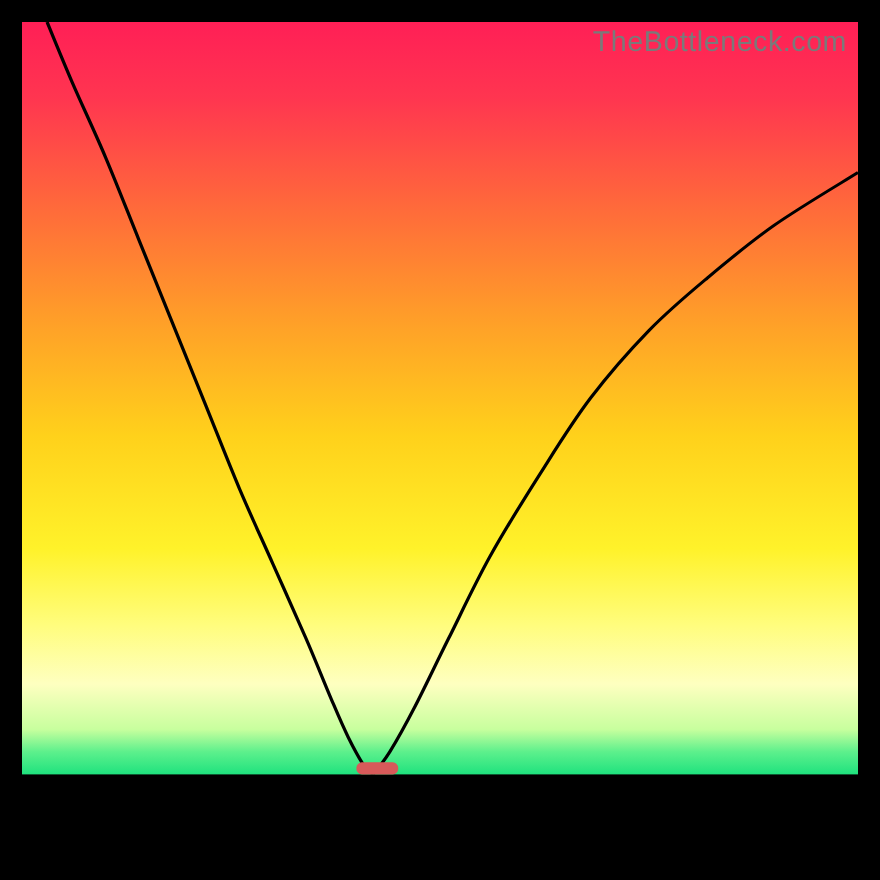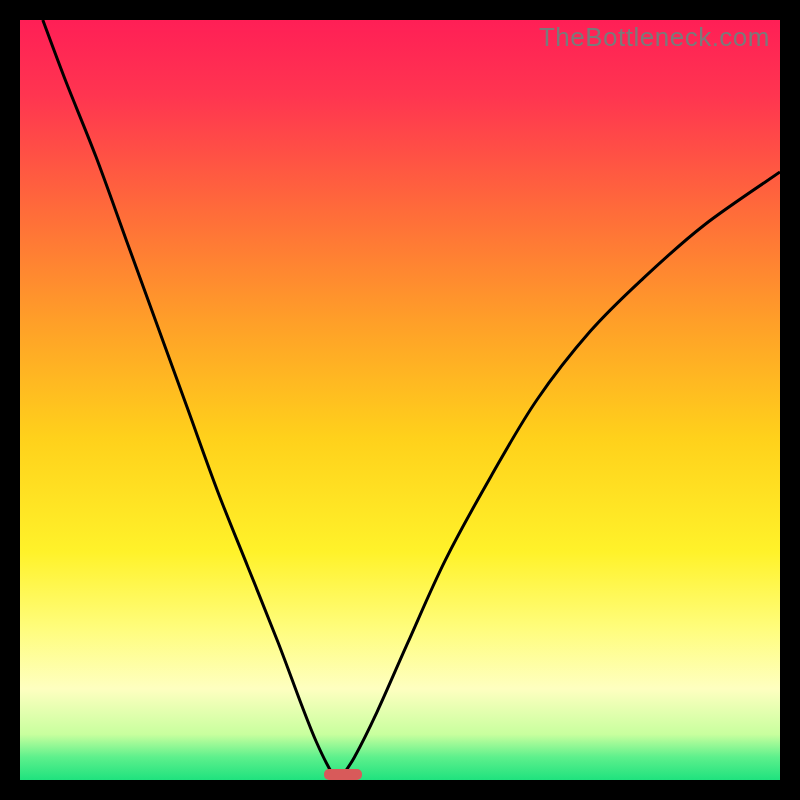--- a/index.html
+++ b/index.html
@@ -1,17 +1,17 @@
 <!DOCTYPE html>
 <html><head>
 <meta charset="utf-8">
 <style>
   html,body{margin:0;padding:0;background:#000;}
   .canvas{position:relative;width:800px;height:800px;background:#000;overflow:hidden;}
-  .plot-area{position:absolute;left:20px;top:20px;width:760px;height:760px;
+  .plot-area{position:absolute;left:20px;top:20px;width:760px;height:684px;
     background:linear-gradient(to bottom,
       #ff1f56 0%, #ff3550 10%, #ff6b3a 25%, #ffa028 40%,
       #ffd11b 55%, #fff22a 70%, #fffd7c 80%, #feffc0 88%,
       #c8ff9e 94%, #5df08c 97%, #1fe27e 100%);
   }
   .watermark{position:absolute;top:2px;right:10px;font-family:Arial,Helvetica,sans-serif;
     font-size:26px;color:#7a7a7a;font-weight:400;letter-spacing:.5px;}
   svg.curves{position:absolute;left:0;top:0;width:100%;height:100%;}
   .marker{position:absolute;height:11px;border-radius:5px;background:#d85a5a;}
 </style>

